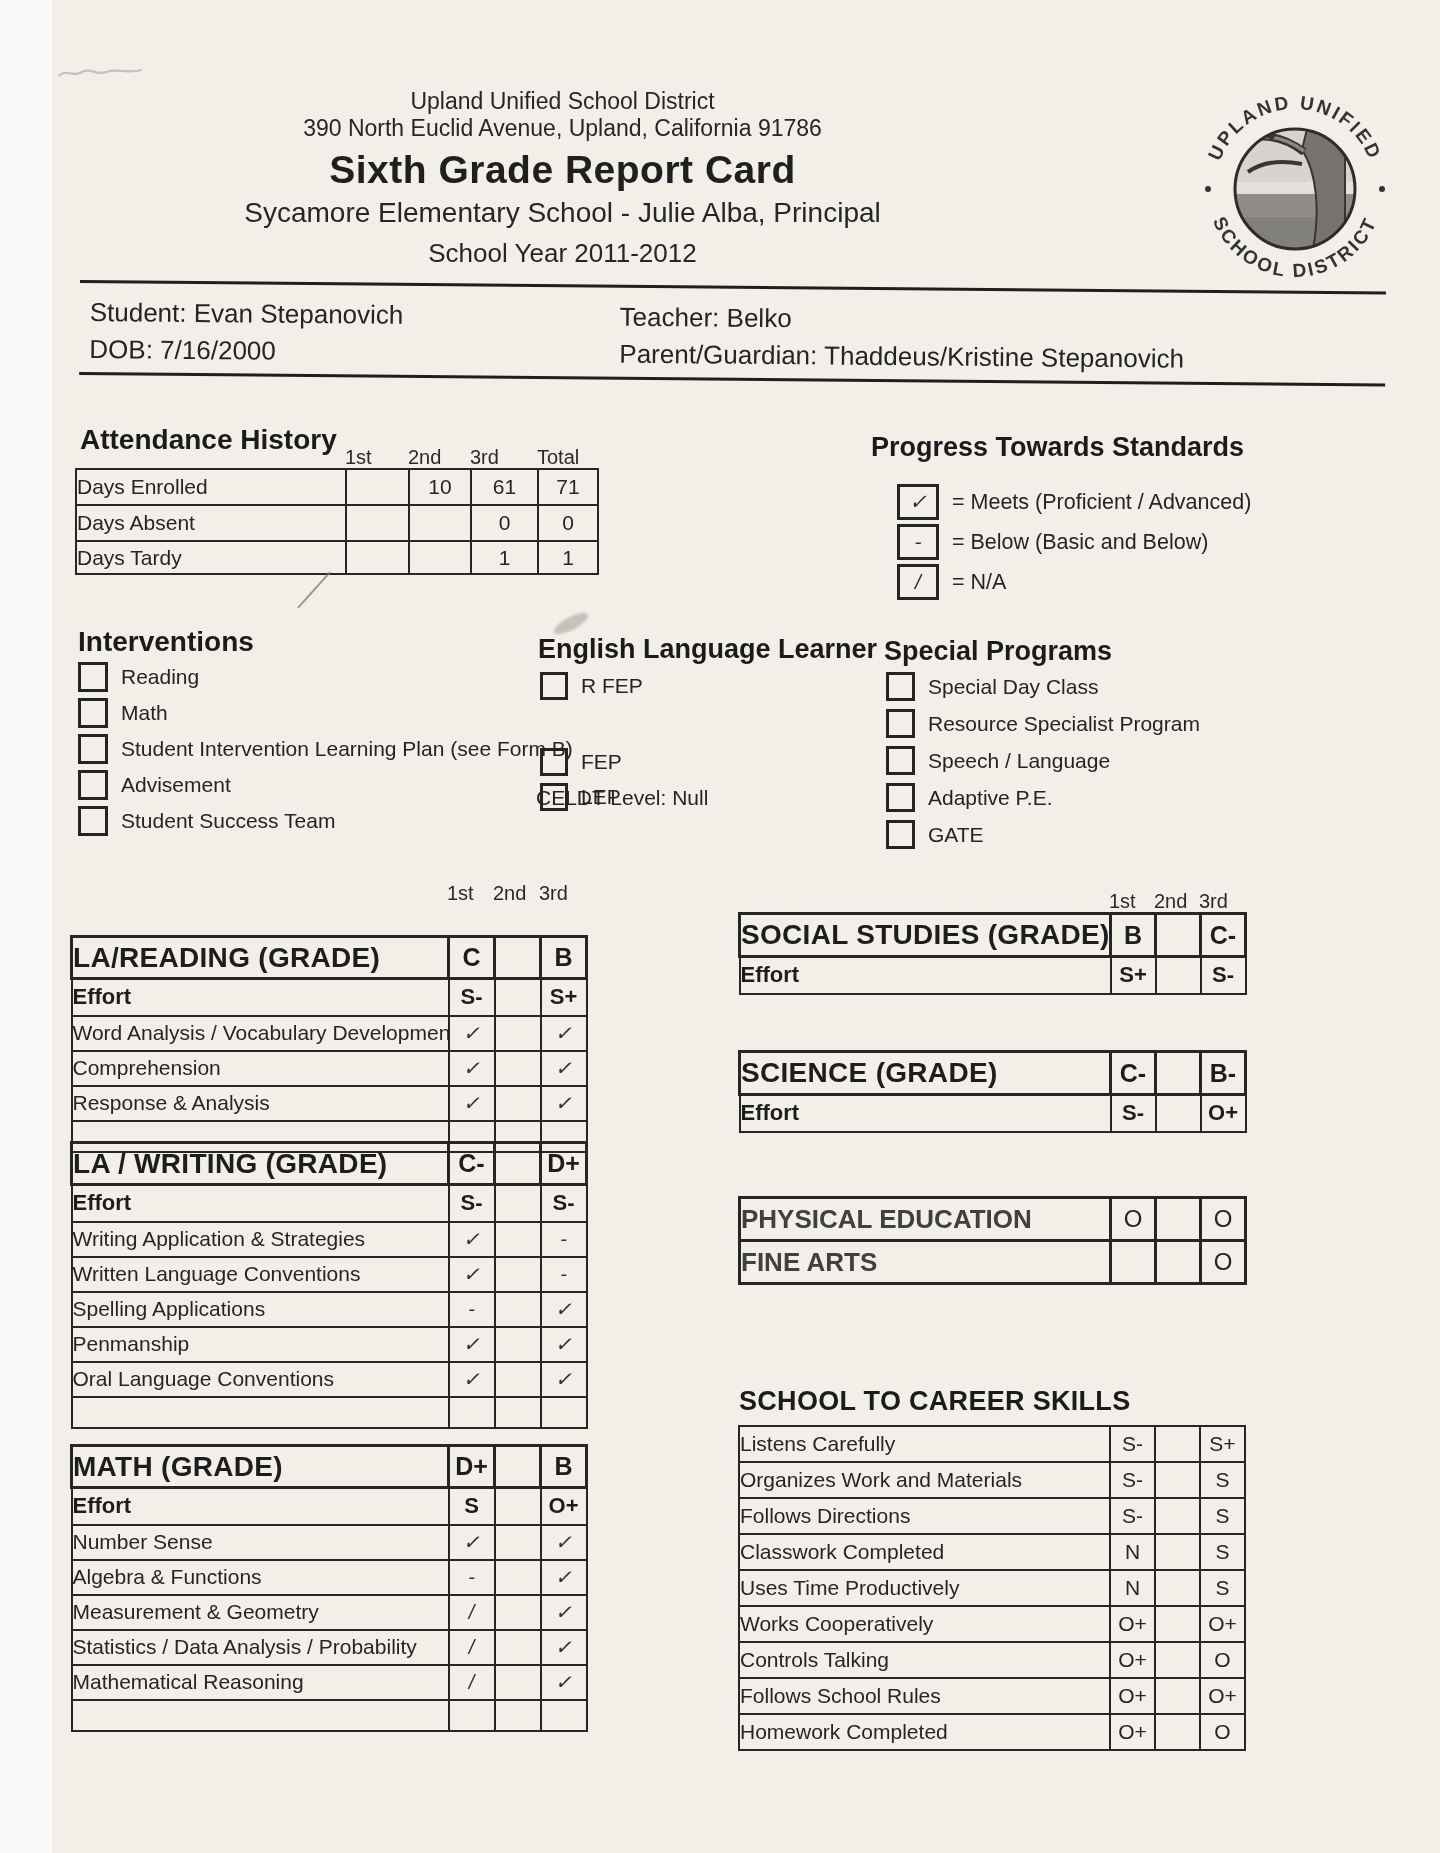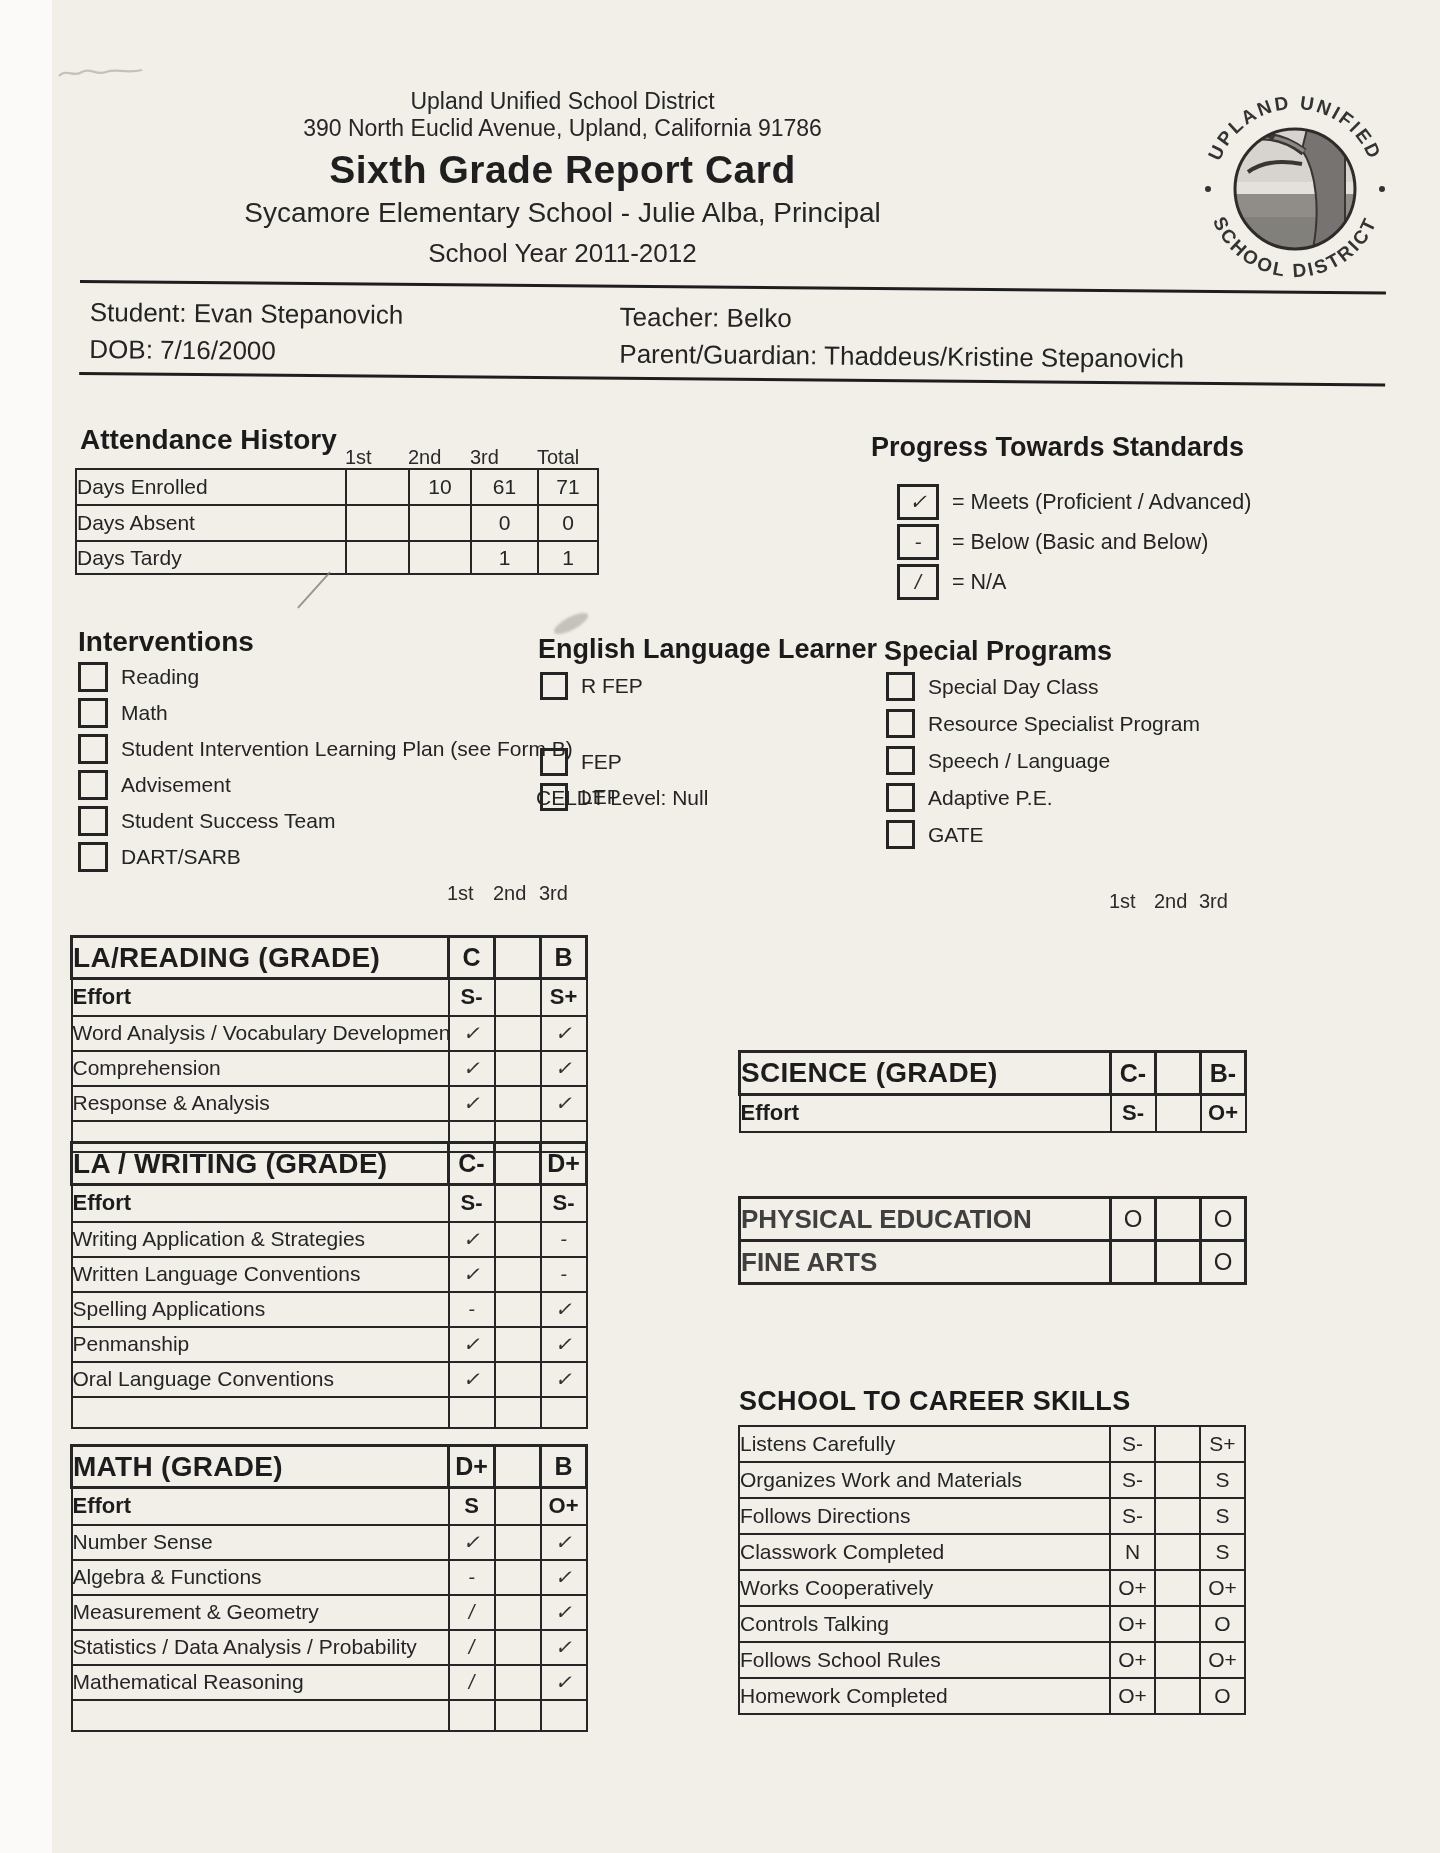--- a/index.html
+++ b/index.html
@@ -194,24 +194,20 @@
       <span class="chk-label">Student Intervention Learning Plan (see Form B)</span>
     </div>
     <div class="chk-item" style="margin-bottom:6px;">
       <span class="chk-box" style="width:30px;height:30px;"></span>
       <span class="chk-label">Advisement</span>
     </div>
     <div class="chk-item" style="margin-bottom:6px;">
       <span class="chk-box" style="width:30px;height:30px;"></span>
       <span class="chk-label">Student Success Team</span>
     </div>
-    <div class="chk-item">
-      <span class="chk-box" style="width:30px;height:30px;"></span>
-      <span class="chk-label">DART/SARB</span>
-    </div>
   </div>
 
   <div class="heading abs" style="left:538px; top:634px; font-size:27px;">English Language Learner</div>
   <div class="abs" style="left:540px; top:672px;">
     <div class="chk-item" style="margin-bottom:7px;">
       <span class="chk-box" style="width:28px;height:28px;"></span>
       <span class="chk-label">R FEP</span>
     </div>
     <div class="chk-item" style="margin-bottom:7px;margin-top:48px;">
       <span class="chk-box" style="width:28px;height:28px;"></span>
@@ -413,20 +409,42 @@
     </tr>
     <tr style="height:31px;">
       <td class="cell-label skill-label"></td>
       <td class="cell-mark skill-mark"></td>
       <td class="cell-mark skill-mark"></td>
       <td class="cell-mark skill-mark"></td>
     </tr>
   </tbody>
     </table>
 
+  <table class="grid" style="left:738px; top:912px; width:506px;">
+    <colgroup>
+        <col style="width:371px">
+        <col style="width:45px">
+        <col style="width:45px">
+        <col style="width:45px">
+      </colgroup>
+    <tbody>
+        <tr class="row-title" style="height:43px;">
+      <td class="cell-label title-label">SOCIAL STUDIES (GRADE)</td>
+      <td class="cell-mark grade">B</td>
+      <td class="cell-mark grade"></td>
+      <td class="cell-mark grade">C-</td>
+    </tr>
+    <tr style="height:37px;">
+      <td class="cell-label effort-label">Effort</td>
+      <td class="cell-mark effort-mark">S+</td>
+      <td class="cell-mark effort-mark"></td>
+      <td class="cell-mark effort-mark">S-</td>
+    </tr>
+  </tbody>
+    </table>
 
   <table class="grid" style="left:738px; top:1050px; width:506px;">
     <colgroup>
         <col style="width:371px">
         <col style="width:45px">
         <col style="width:45px">
         <col style="width:45px">
       </colgroup>
     <tbody>
         <tr class="row-title" style="height:43px;">
@@ -494,20 +512,26 @@
       <td class="cell-mark plain-mark"></td>
       <td class="cell-mark plain-mark">S</td>
     </tr>
     <tr style="height:36px;">
       <td class="cell-label skill-label">Classwork Completed</td>
       <td class="cell-mark plain-mark">N</td>
       <td class="cell-mark plain-mark"></td>
       <td class="cell-mark plain-mark">S</td>
     </tr>
     <tr style="height:36px;">
+      <td class="cell-label skill-label">Uses Time Productively</td>
+      <td class="cell-mark plain-mark">N</td>
+      <td class="cell-mark plain-mark"></td>
+      <td class="cell-mark plain-mark">S</td>
+    </tr>
+    <tr style="height:36px;">
       <td class="cell-label skill-label">Works Cooperatively</td>
       <td class="cell-mark plain-mark">O+</td>
       <td class="cell-mark plain-mark"></td>
       <td class="cell-mark plain-mark">O+</td>
     </tr>
     <tr style="height:36px;">
       <td class="cell-label skill-label">Controls Talking</td>
       <td class="cell-mark plain-mark">O+</td>
       <td class="cell-mark plain-mark"></td>
       <td class="cell-mark plain-mark">O</td>

